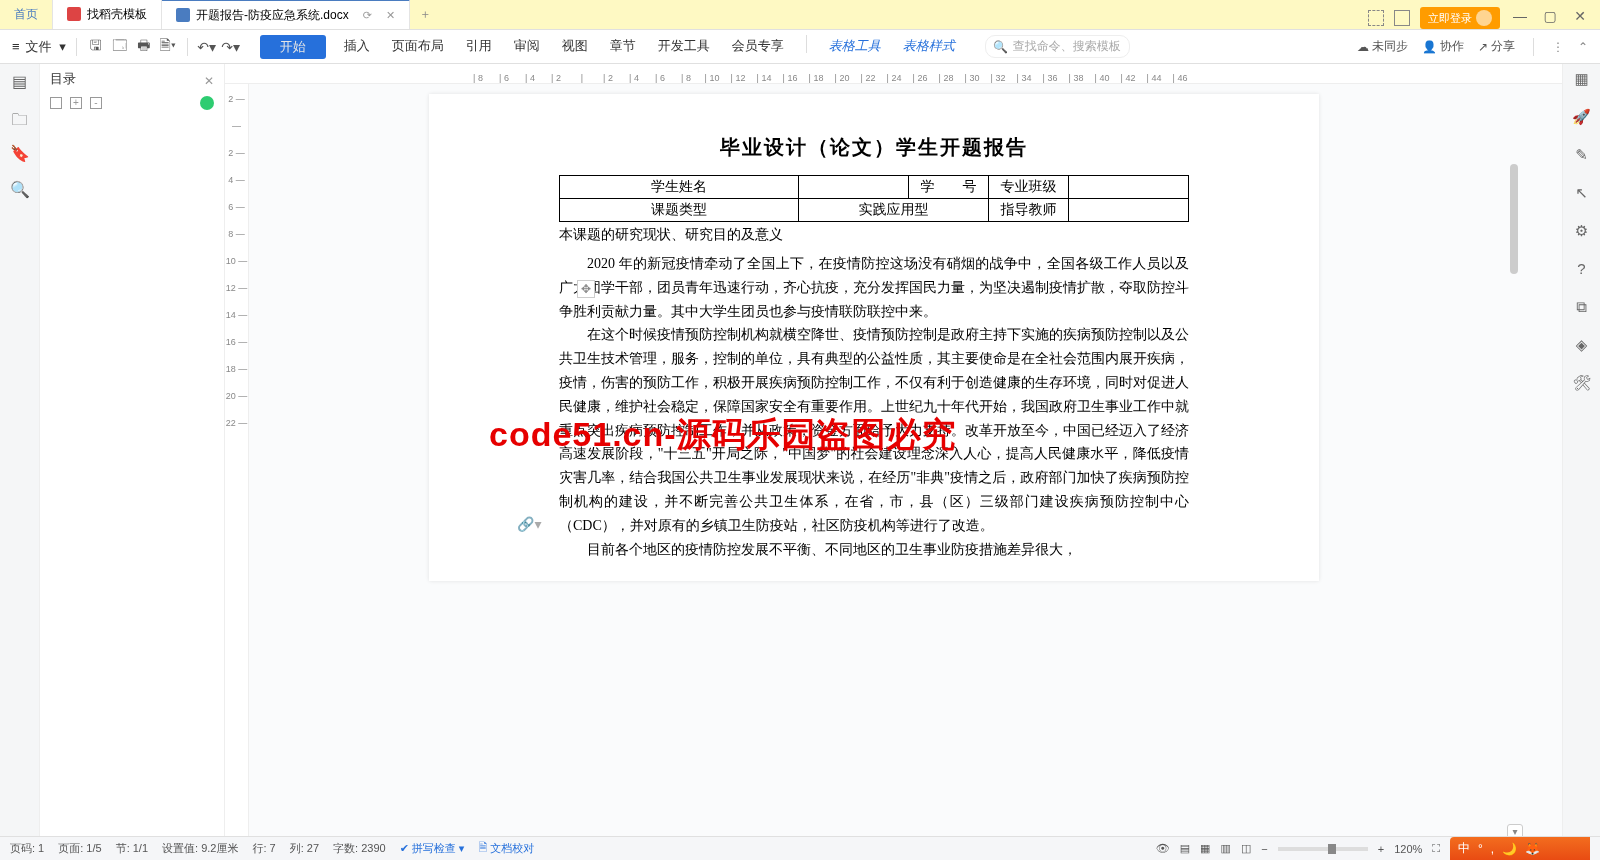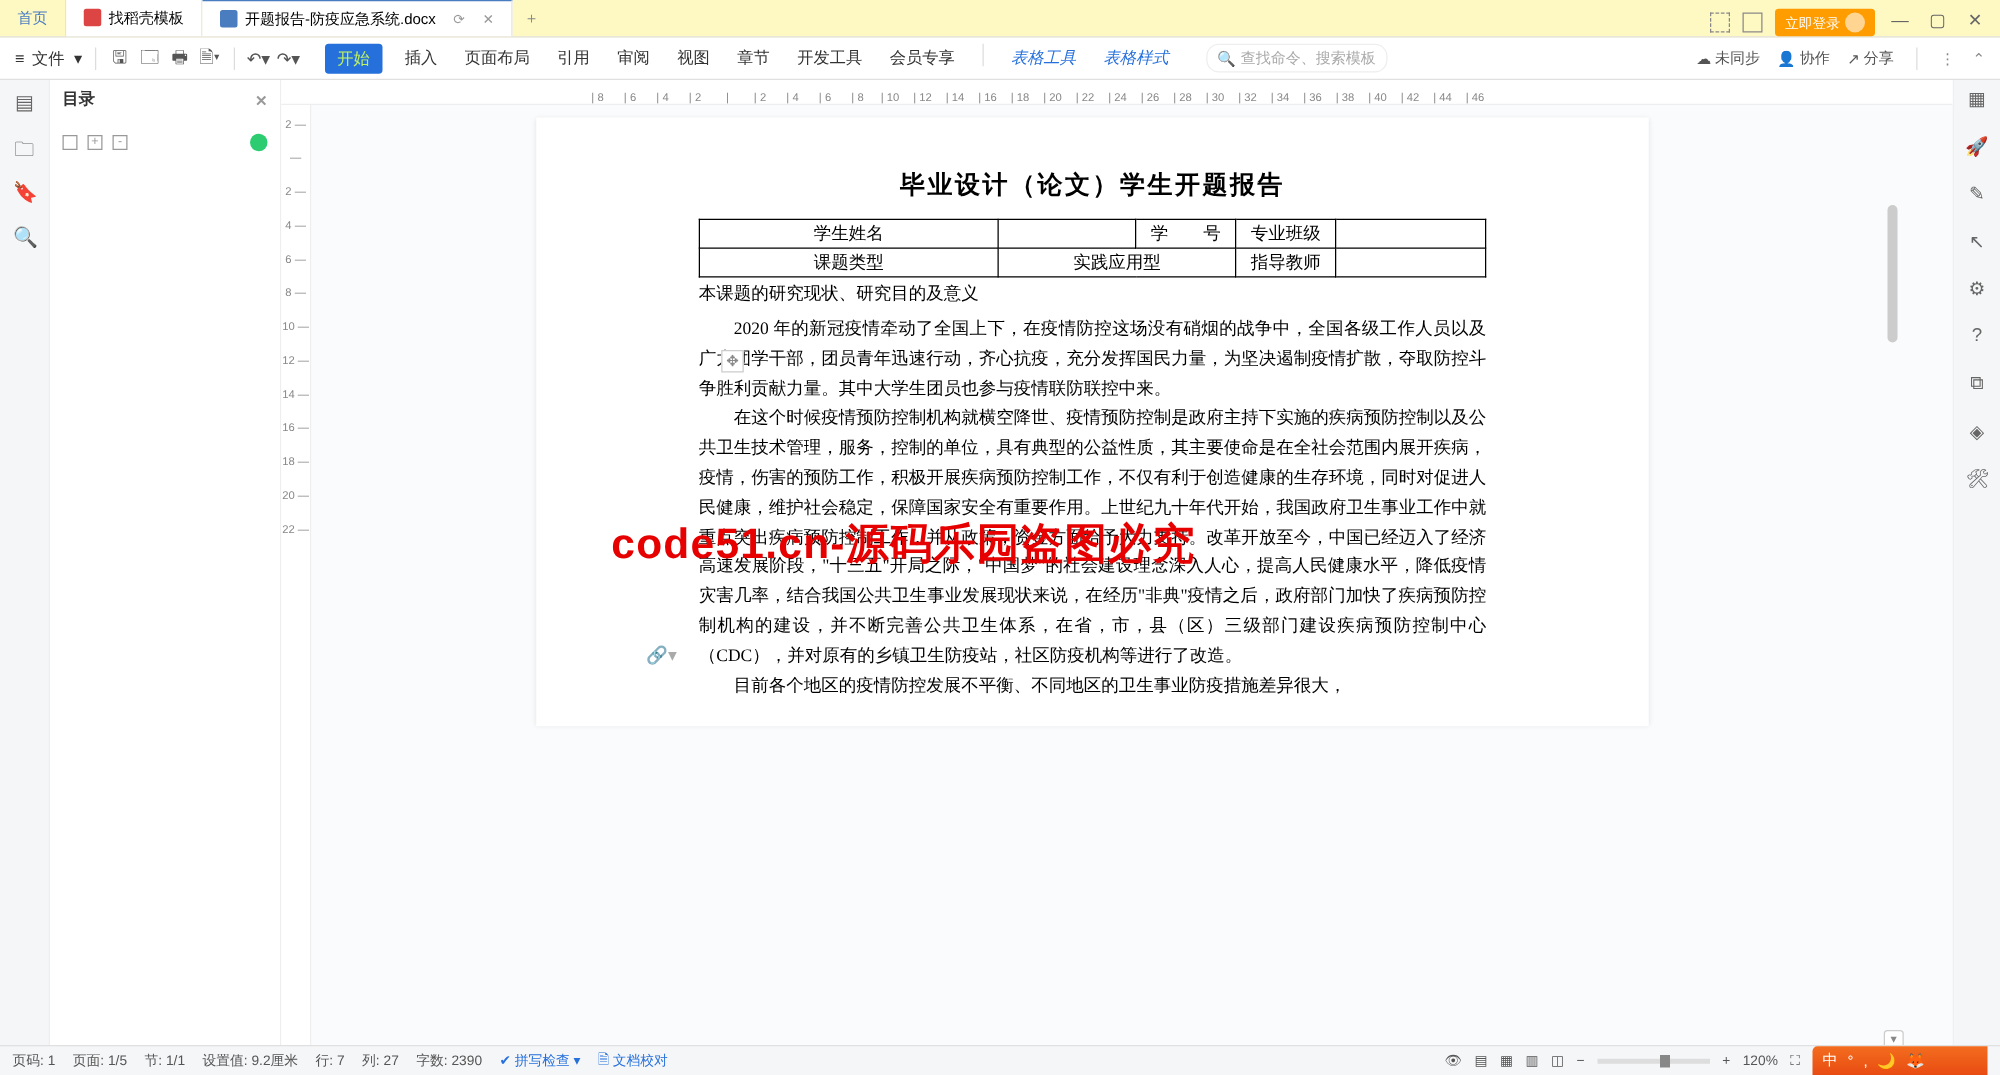--- a/index.html
+++ b/index.html
@@ -22,36 +22,36 @@
 .winctrls .avatar { width: 16px; height: 16px; background: #ffd591; border-radius: 50%; }
 .winctrls .wbtn { width: 20px; height: 20px; color: #666; font-size: 14px; text-align: center; }
 
 
 .toolbar { height: 34px; display: flex; align-items: center; padding: 0 12px; gap: 6px; border-bottom: 1px solid #e0e0e0; font-size: 13px; }
 .file-menu { display: flex; align-items: center; gap: 4px; color: #333; }
 .tool-ico { width: 18px; height: 18px; color: #555; display: inline-flex; align-items: center; justify-content: center; font-size: 14px; }
 .tool-divider { width: 1px; height: 18px; background: #ddd; margin: 0 4px; }
 .menu-tabs { display: flex; gap: 14px; margin-left: 14px; }
 .menu-tab { color: #333; cursor: pointer; padding: 2px 4px; }
-.menu-tab.active { background: #2670db; color: #bef264; border-radius: 3px; padding: 3px 10px; }
+.menu-tab.active { background: #2670db; color: #e5e5e5; border-radius: 3px; padding: 3px 20px; }
 .menu-tab.blue { color: #2670db; font-style: italic; }
 .search-cmd { margin-left: 20px; display: flex; align-items: center; gap: 4px; color: #aaa; font-size: 12px; border: 1px solid #eee; padding: 2px 8px; border-radius: 10px; min-width: 140px; }
 .right-tools { margin-left: auto; display: flex; align-items: center; gap: 14px; font-size: 12px; color: #555; }
 .right-tools .it { display: flex; align-items: center; gap: 3px; }
 
 
 .main { display: flex; height: 772px; }
 
 
 .leftstrip { width: 40px; background: #f5f6f7; display: flex; flex-direction: column; align-items: center; padding-top: 8px; gap: 18px; border-right: 1px solid #eee; }
 .leftstrip .li { width: 18px; height: 18px; color: #666; font-size: 16px; text-align: center; }
 
 
 .outline { width: 185px; border-right: 1px solid #eee; padding: 6px 10px; position: relative; }
-.outline-hdr { display: flex; align-items: flex-end; font-size: 13px; color: #333; margin-bottom: 19px; font-weight: bold; }
+.outline-hdr { display: flex; align-items: flex-end; font-size: 13px; color: #333; margin-bottom: 8px; }
 .outline-hdr .x { margin-left: auto; color: #999; font-size: 12px; }
 .outline-sub { display: flex; gap: 8px; align-items: center; }
 .outline-sub .chk { width: 12px; height: 12px; border: 1px solid #999; }
 .outline-sub .exp { width: 12px; height: 12px; border: 1px solid #999; font-size: 10px; line-height: 10px; text-align: center; color: #999; }
 .outline-sub .gear { margin-left: auto; width: 14px; height: 14px; background: #2ecc71; border-radius: 50%; }
 
 
 .docwrap { flex: 1; display: flex; flex-direction: column; position: relative; background: #fafbfc; }
 .hruler { height: 20px; background: #fff; border-bottom: 1px solid #eee; font-size: 9px; color: #888; display: flex; align-items: flex-end; padding-left: 240px; letter-spacing: 0; gap: 0; overflow: hidden; }
 .hruler span { display: inline-block; width: 26px; text-align: center; }

